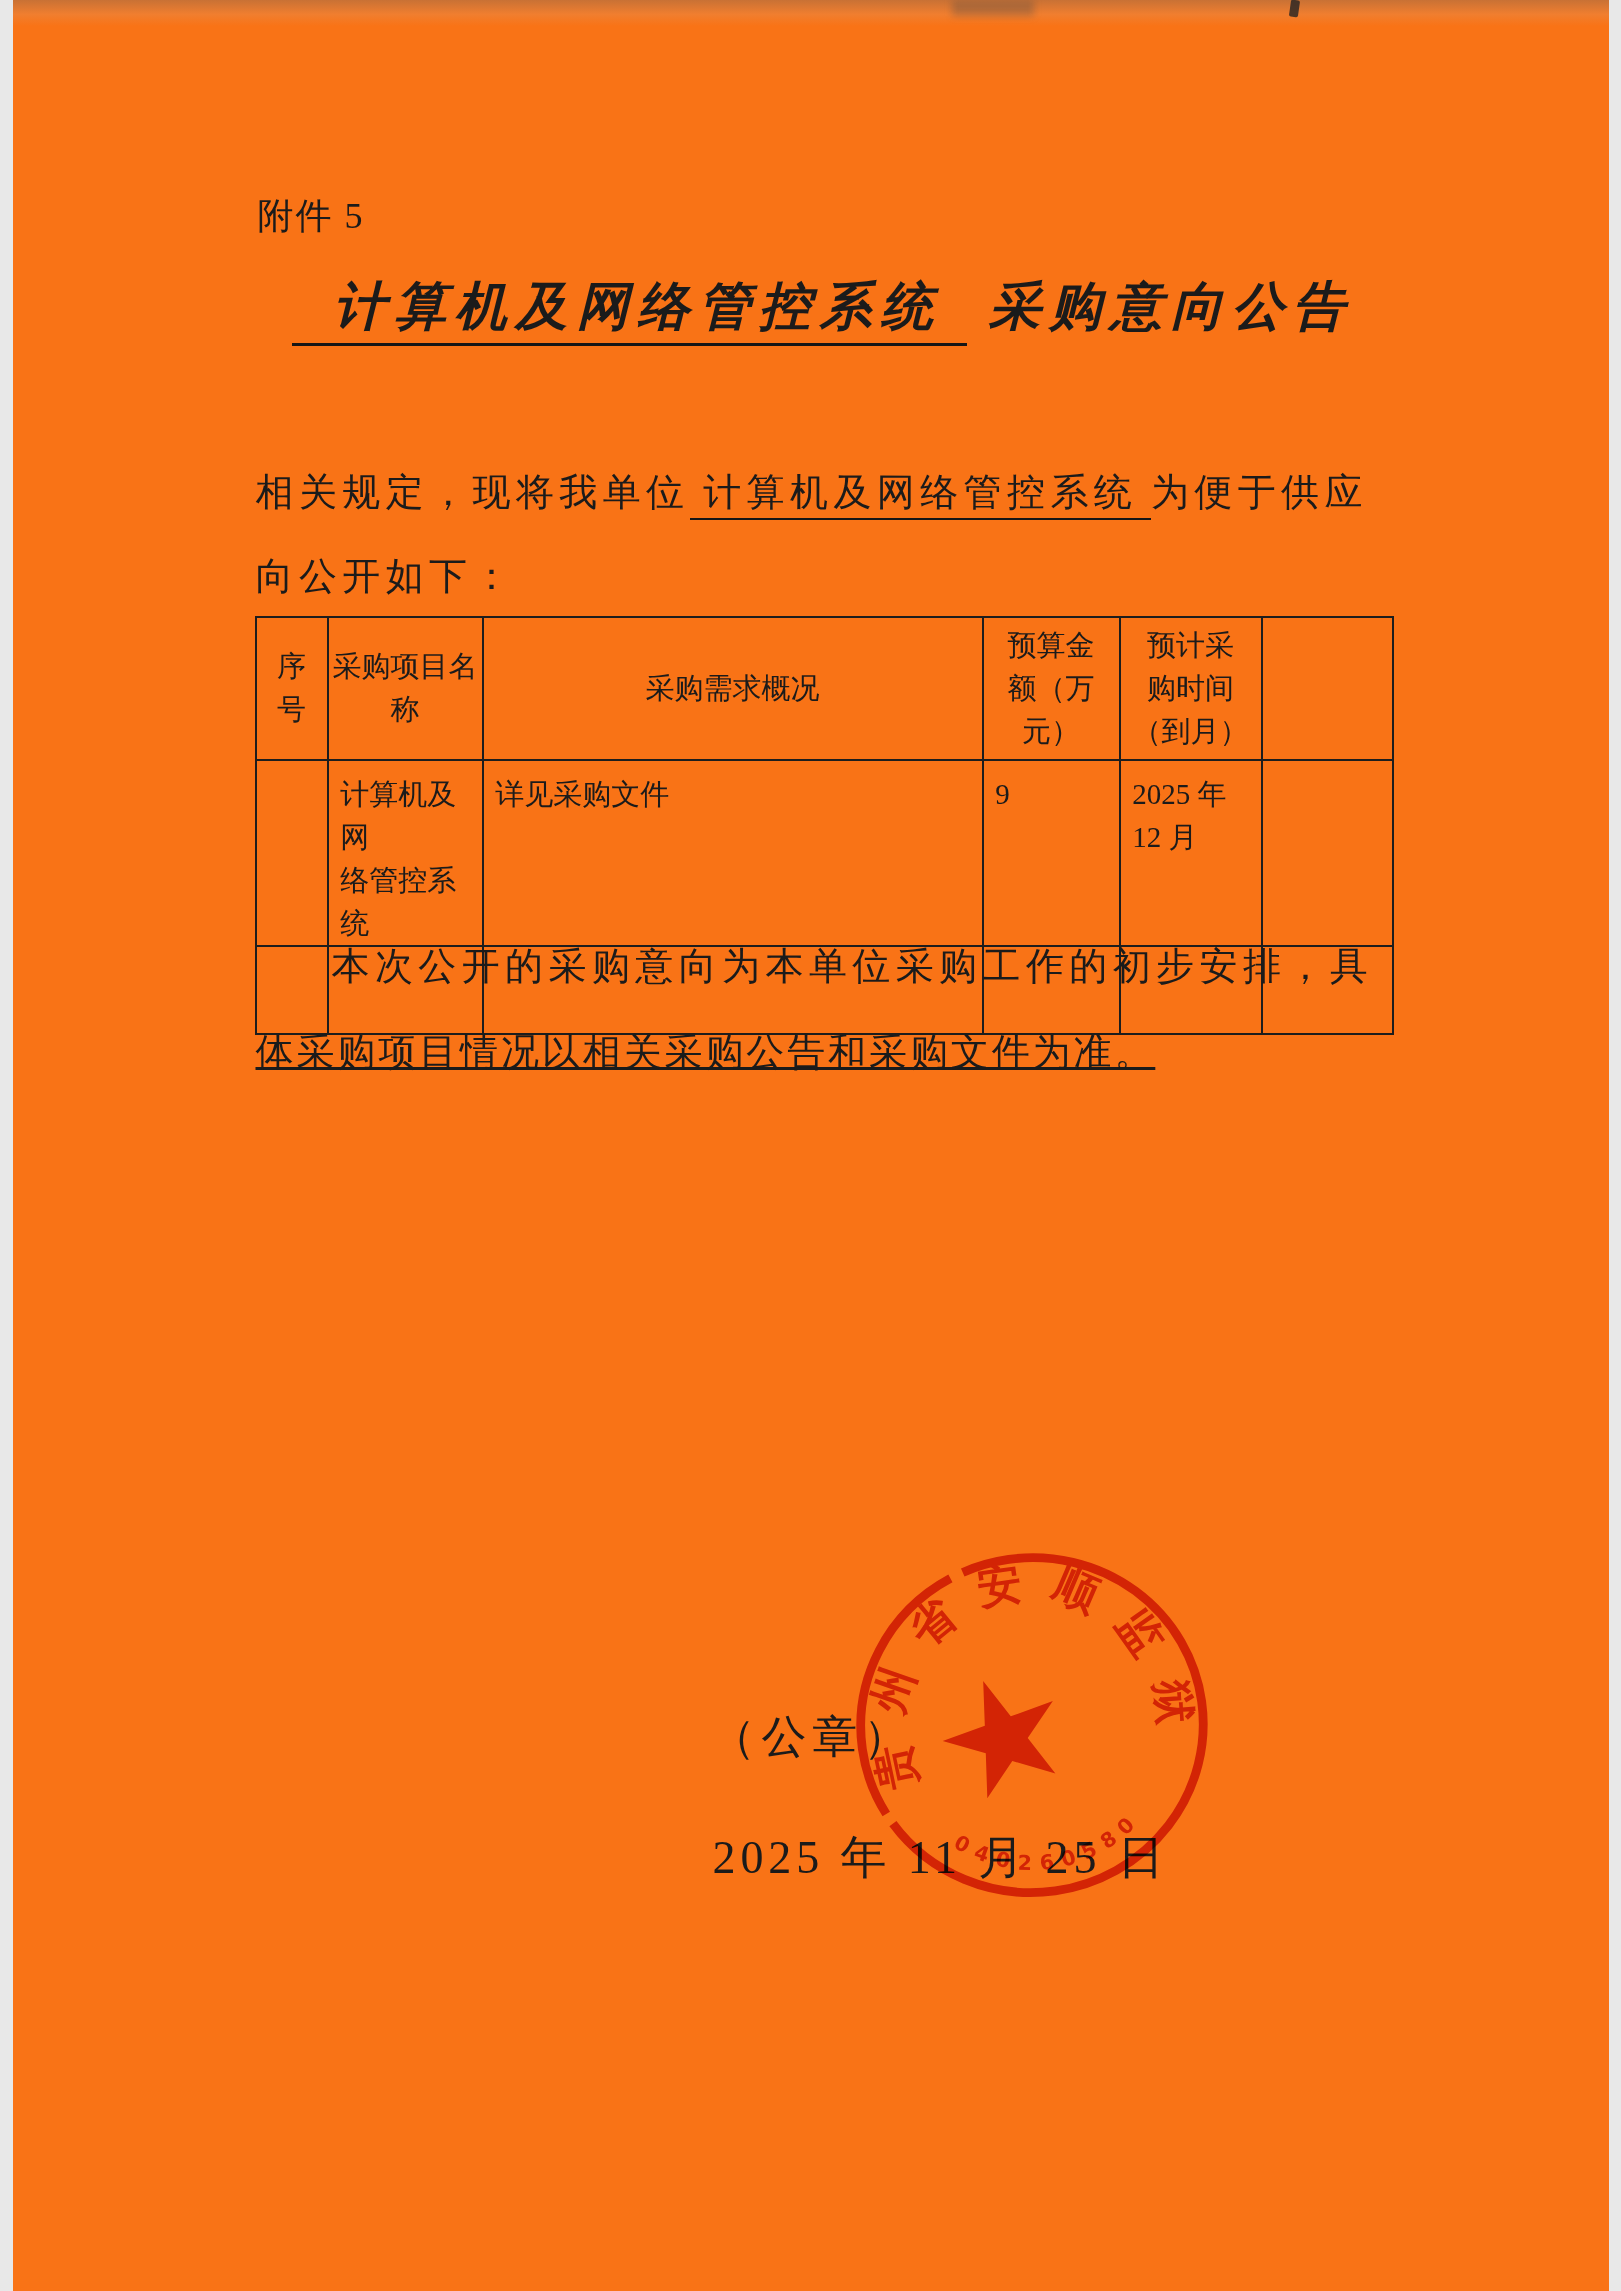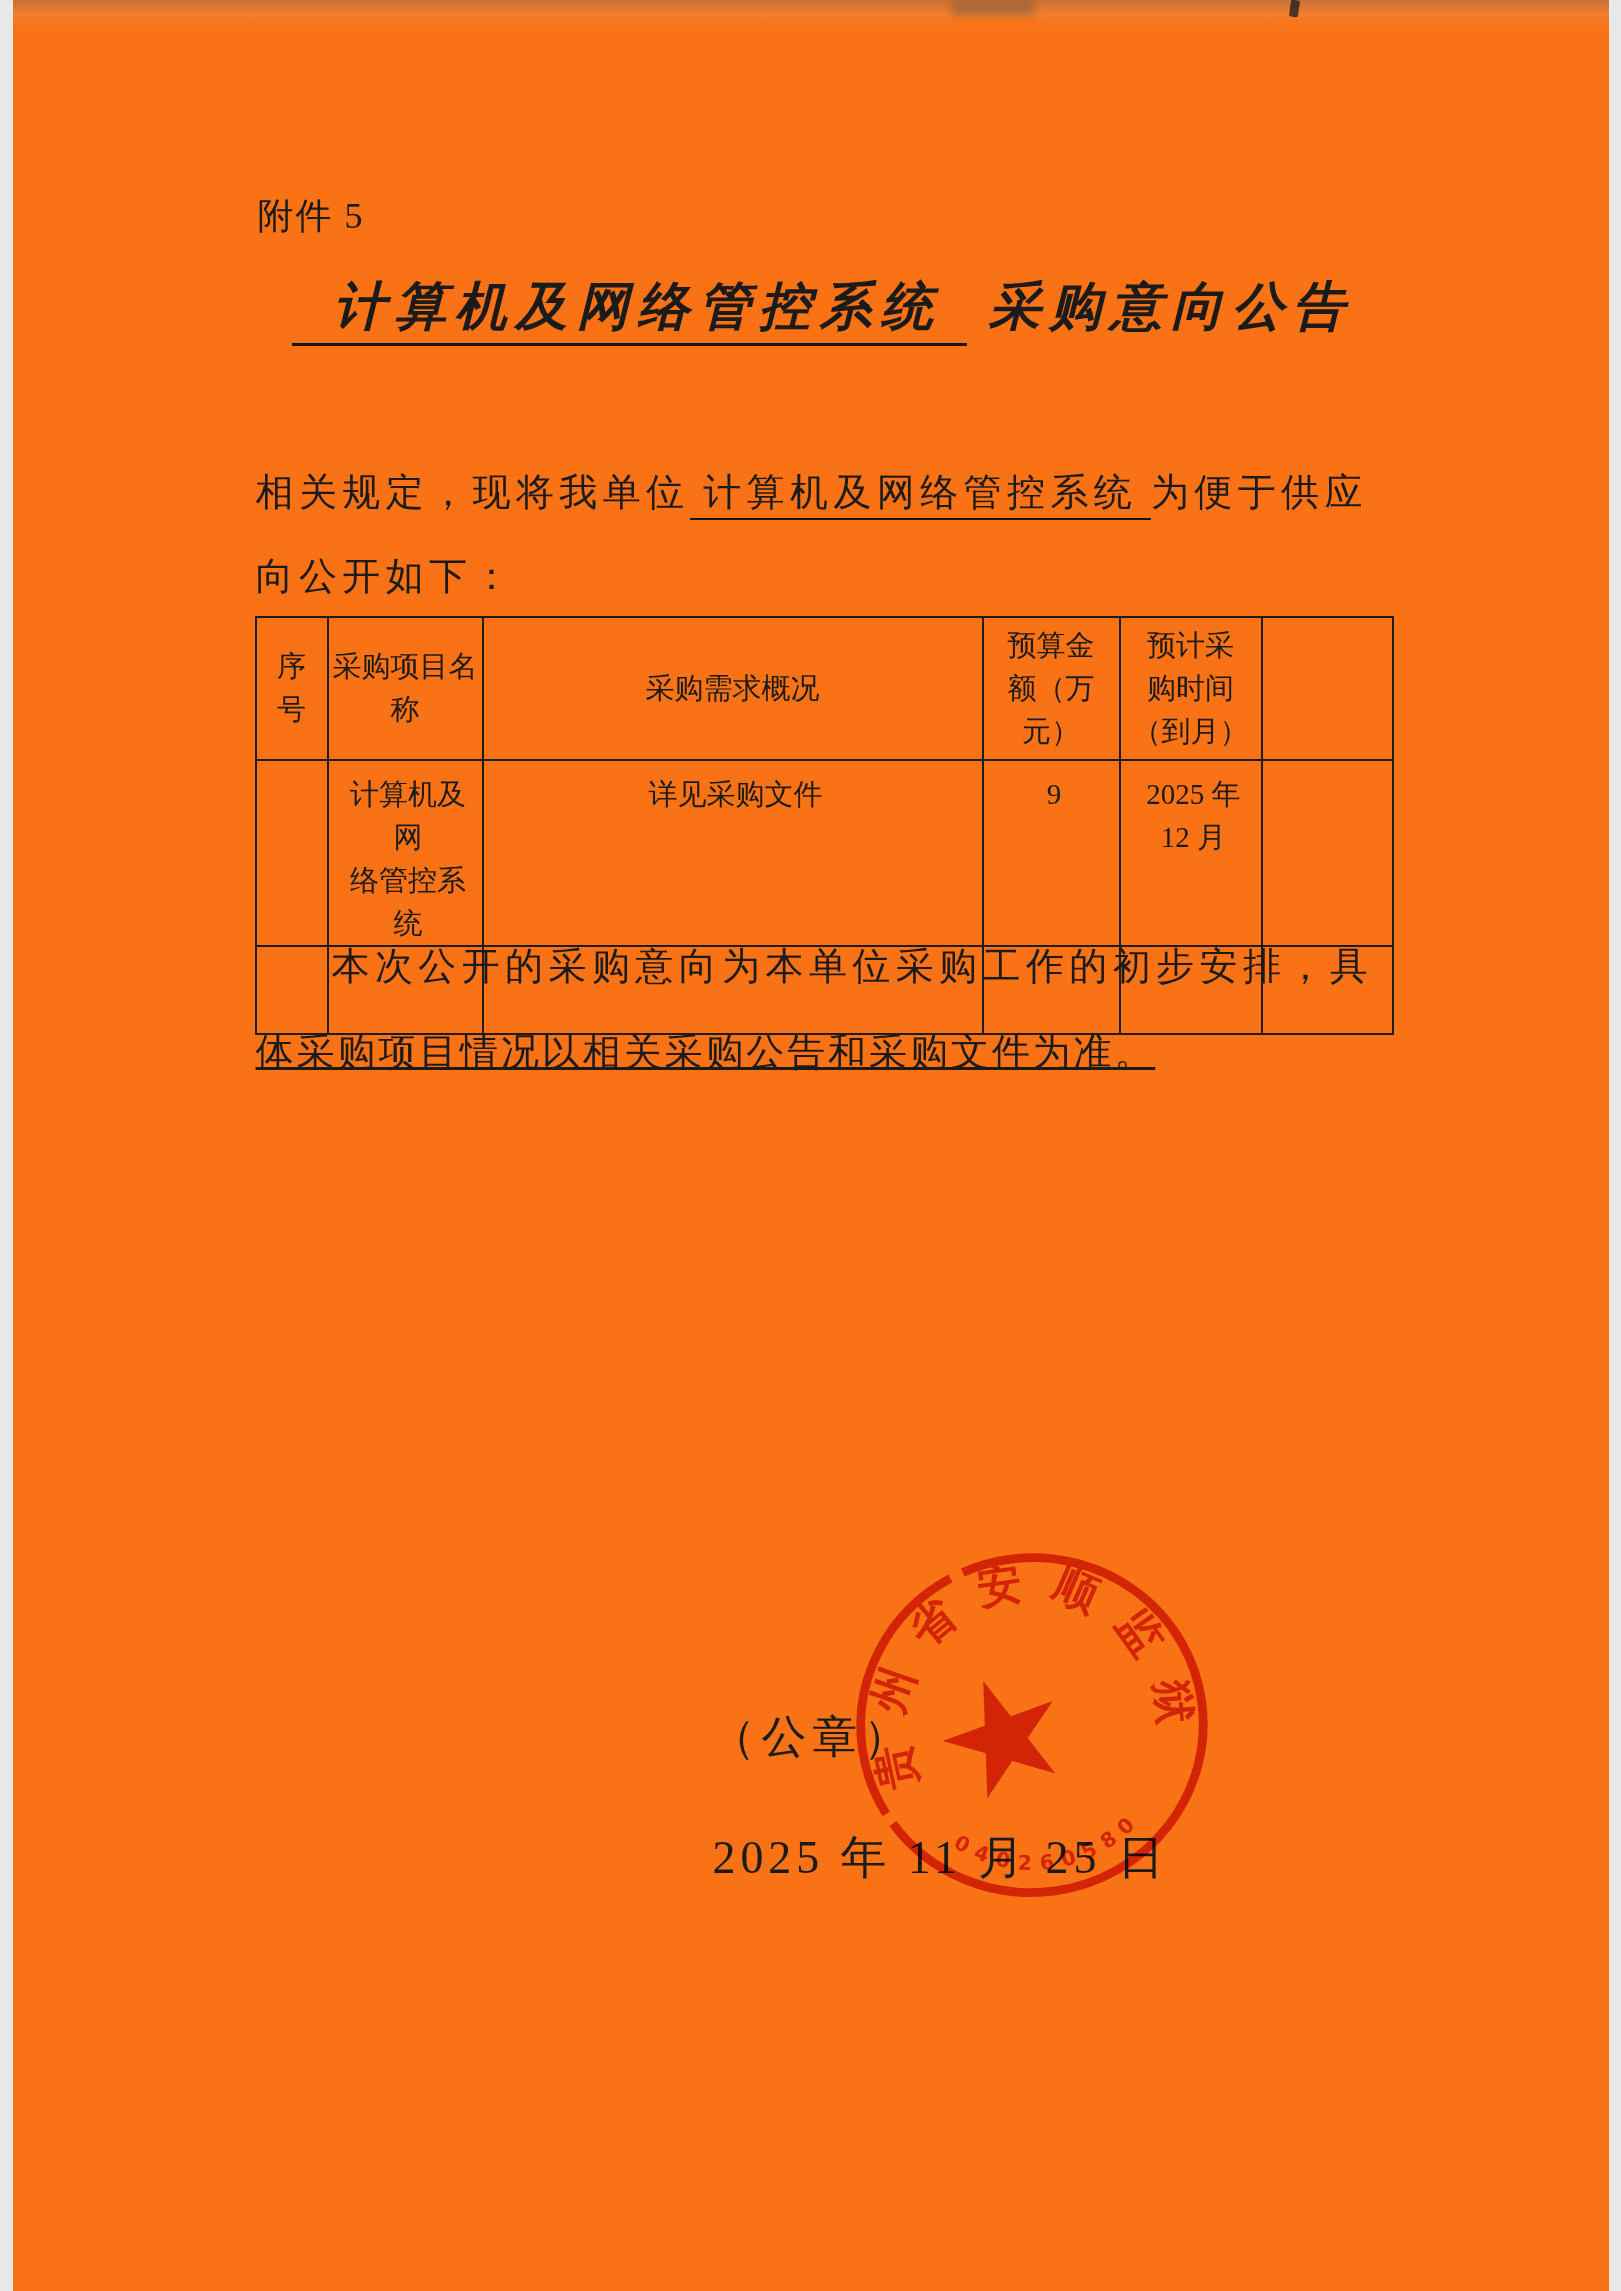--- a/index.html
+++ b/index.html
@@ -56,21 +56,21 @@
   table.procurement th, table.procurement td{
     border:2.5px solid #1d1d1d;
     font-size:29px;font-weight:400;
     white-space:pre-line;
     line-height:43px;
   }
   table.procurement th{
     text-align:center;vertical-align:middle;padding:5.9px 3.9px;
   }
   table.procurement td{
-    text-align:center;vertical-align:top;padding:11.8px 5.9px 0 11.8px;
+    text-align:left;vertical-align:top;padding:11.8px 5.9px 0 11.8px;
   }
   .sig-note{
     position:absolute;left:698px;top:1707px;
     font-size:45px;letter-spacing:5.9px;white-space:nowrap;
     z-index:2;
   }
   .sig-date{
     position:absolute;left:700px;top:1827px;
     font-size:46px;letter-spacing:4.9px;white-space:nowrap;
     z-index:2;

